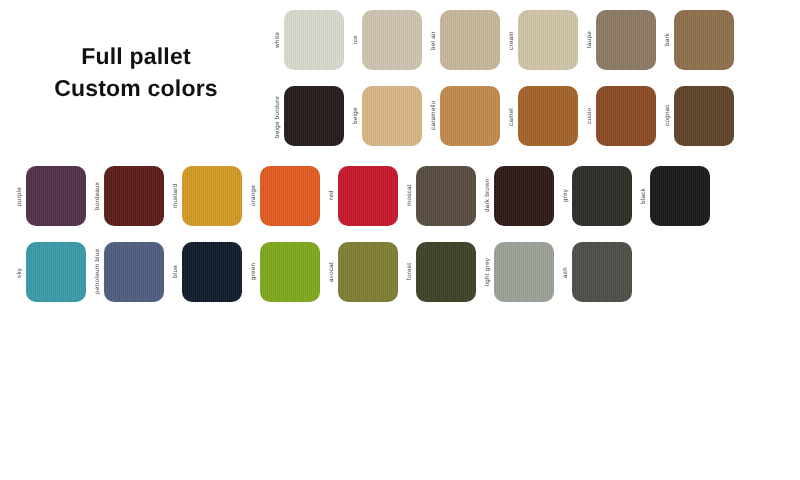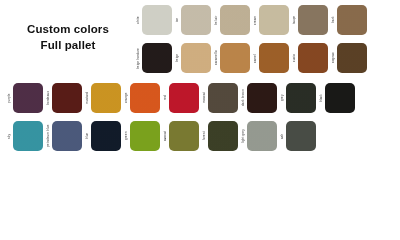--- a/index.html
+++ b/index.html
@@ -86,22 +86,22 @@
         rgba(0,0,0,0.045) 1px
       );
   }
 </style>
 </head>
 <body>
 
 <div id="palette-sheet">
 
   <div class="title-block">
+    <div class="title-line">Full pallet</div>
     <div class="title-line">Custom colors</div>
-    <div class="title-line">Full pallet</div>
   </div>
 
   <div class="swatch-row" id="swatch-row-1">
       <div class="swatch-cell">
         <div class="swatch-label">white</div>
         <div class="swatch-chip" style="background-color: rgb(216, 216, 206);"></div>
       </div>
       <div class="swatch-cell">
         <div class="swatch-label">ice</div>
         <div class="swatch-chip" style="background-color: rgb(205, 195, 176);"></div>

